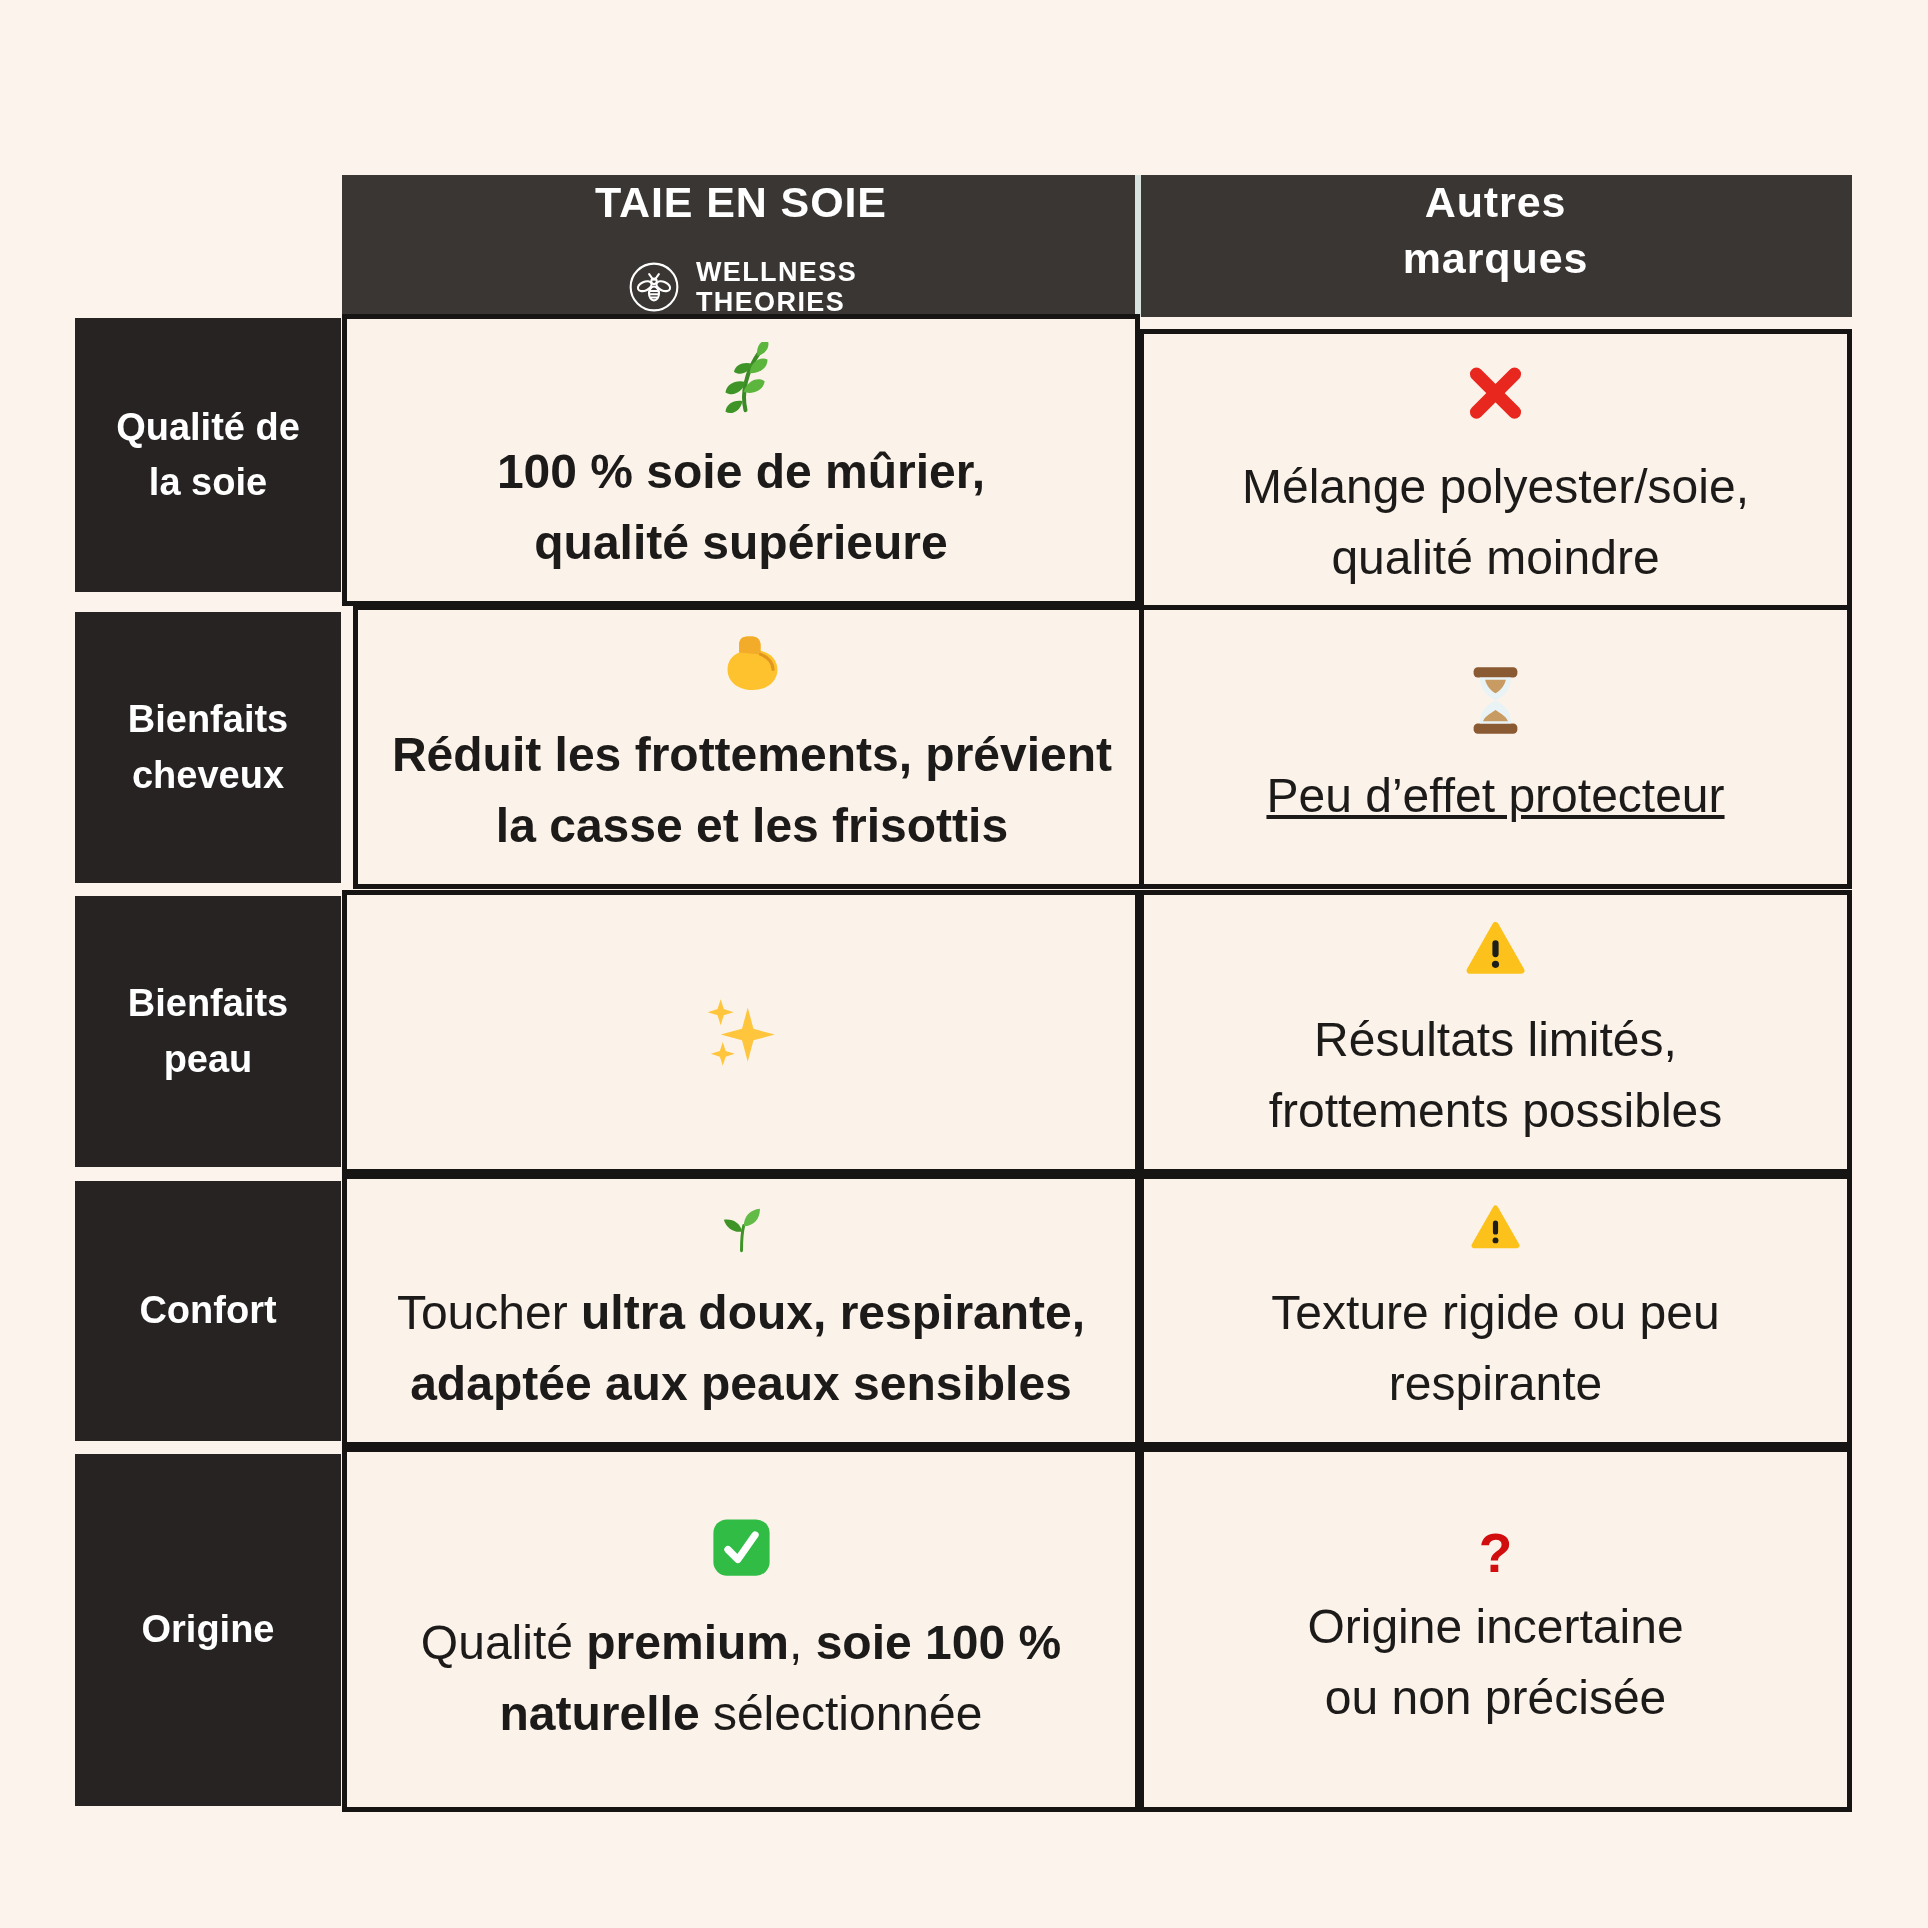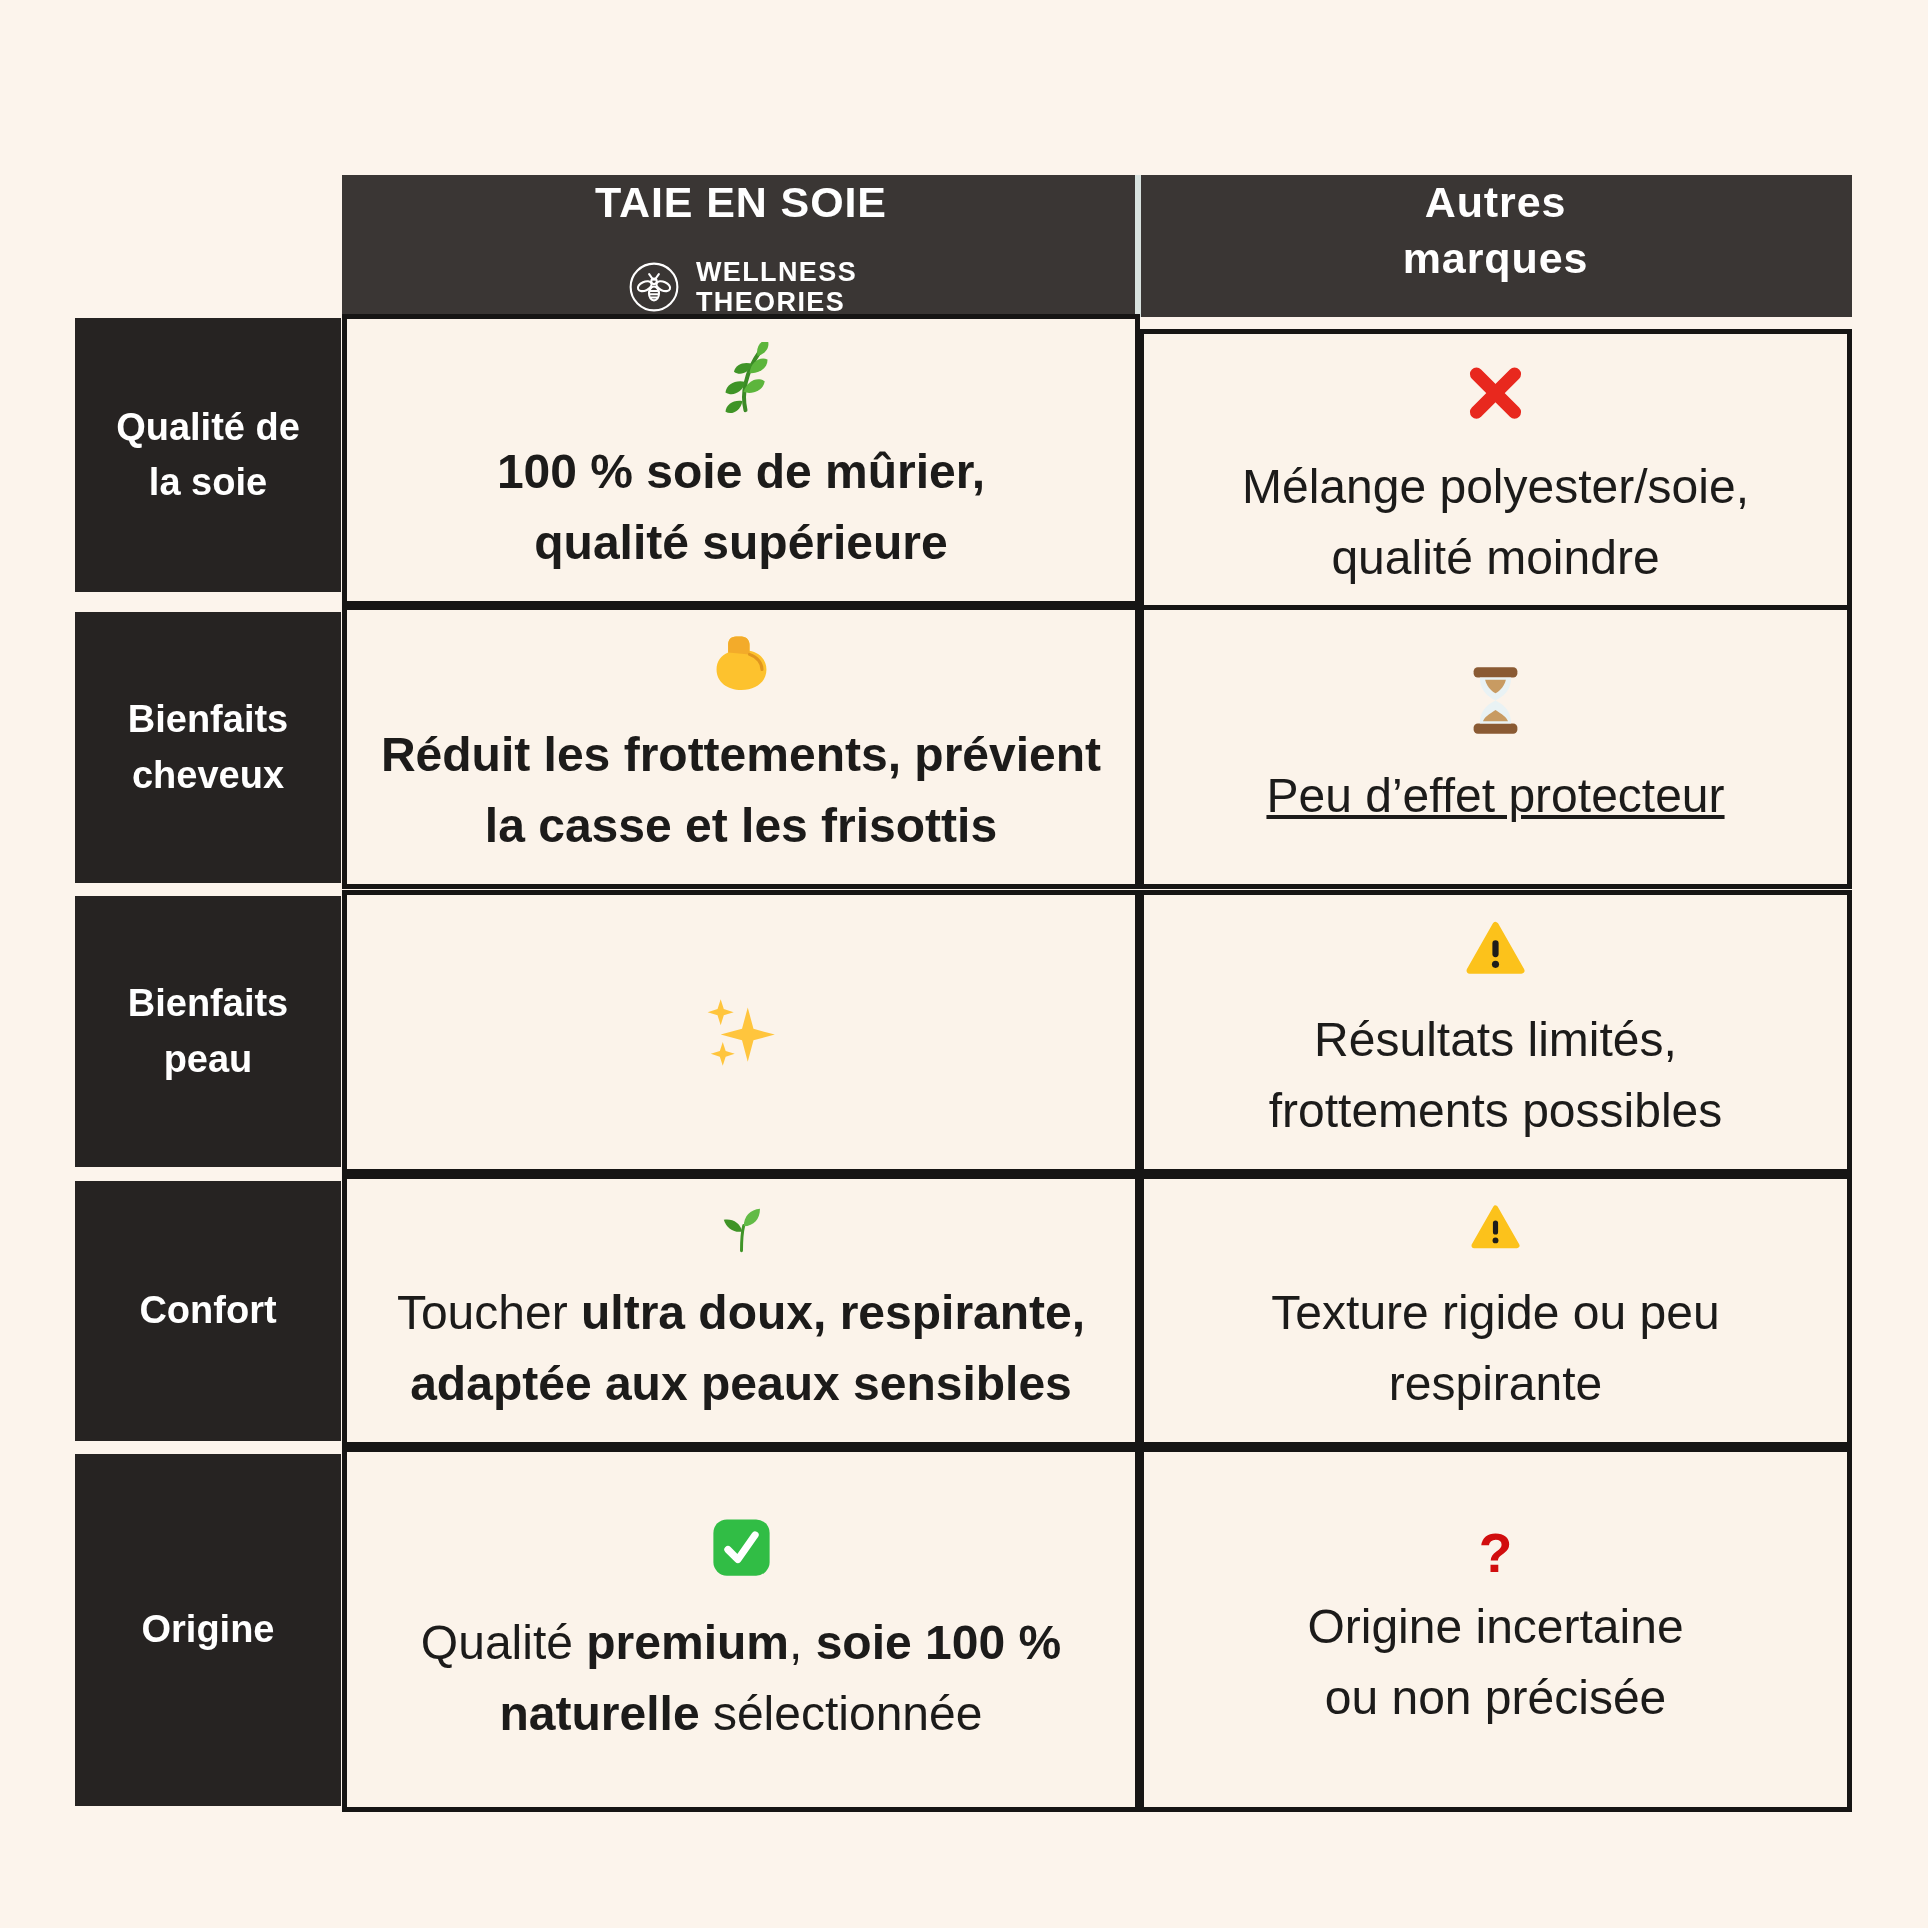--- a/index.html
+++ b/index.html
@@ -98,21 +98,21 @@
         <path d="M55 17 L17 55"></path>
       </g>
     </svg>
     <div class="cell-text"><span>Mélange polyester/soie,
 qualité moindre</span></div>
   </div>
 
   <div class="abs label" style="left:75px;top:612px;width:266px;height:271px;">Bienfaits
 cheveux</div>
 
-  <div class="abs cell" style="left:342px;top:605px;width:798px;height:284px;">
+  <div class="abs cell" style="left:353px;top:605px;width:798px;height:284px;">
     <svg class="icon" viewBox="0 0 72 72">
       <path d="M30 4 c-6 0 -9 4 -9 9 l0 9 c-8 3 -13 10 -13 19 c0 14 12 23 28 23 c16 0 28 -9 28 -23 c0 -11 -8 -19 -19 -21 l0 -7 c0 -5 -4 -9 -9 -9 z" fill="#fdc22e"></path>
       <path d="M30 4 c-6 0 -9 4 -9 9 l0 9 l24 2 l0 -11 c0 -5 -4 -9 -9 -9 z" fill="#f3ab2a"></path>
       <path d="M45 24 c9 3 14 10 14 17" stroke="#e0961f" stroke-width="3.5" fill="none" stroke-linecap="round"></path>
     </svg>
     <div class="cell-text"><b>Réduit les frottements, prévient
 la casse et les frisottis</b></div>
   </div>
 
   <div class="abs cell" style="left:1139px;top:605px;width:713px;height:284px;text-decoration:underline;">

